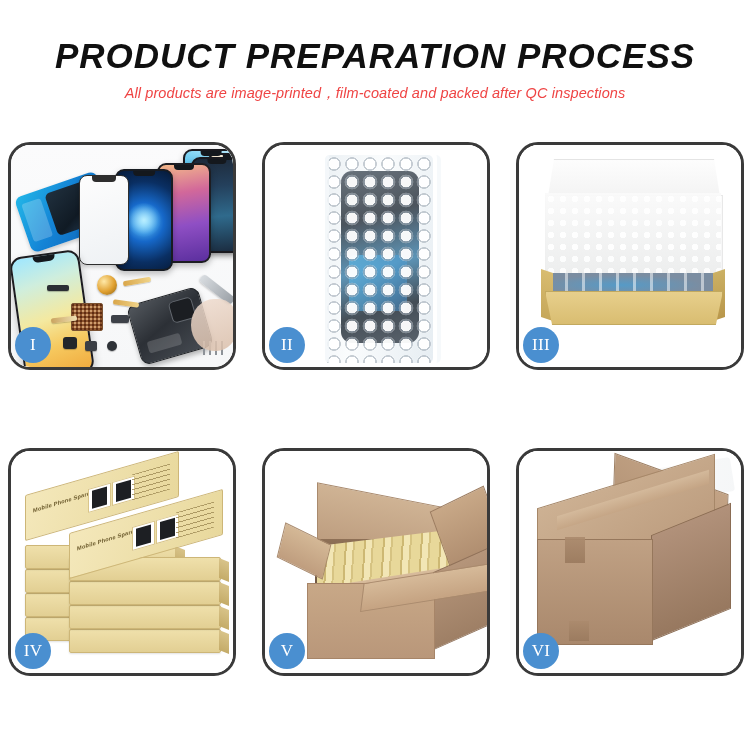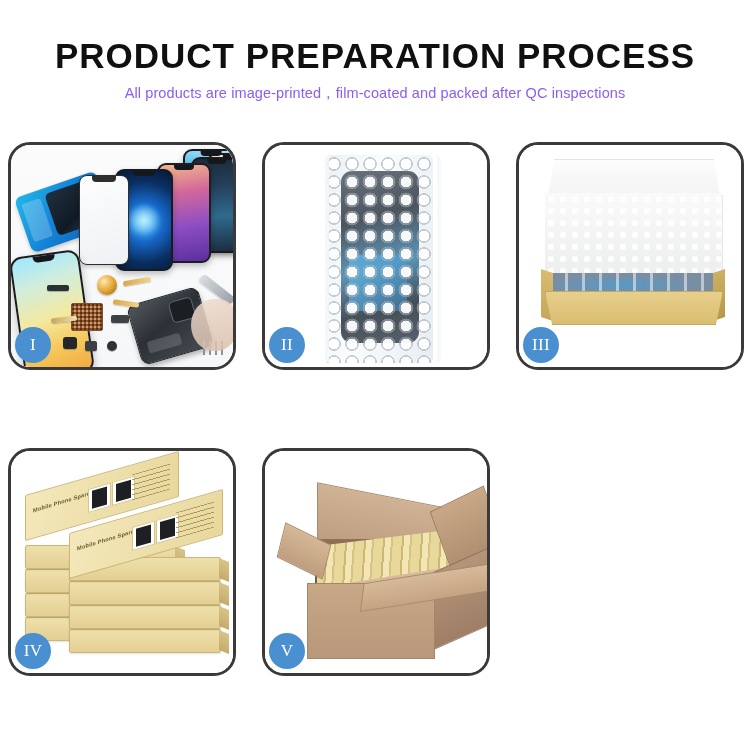--- a/index.html
+++ b/index.html
@@ -4,29 +4,29 @@
 <style>
   html,body{margin:0;padding:0;}
   body{
     width:750px;height:750px;background:#ffffff;
     font-family:"Liberation Sans",sans-serif;
     overflow:hidden;position:relative;
   }
   .page{width:750px;height:750px;position:relative;}
 
   
-  .header{position:absolute;left:0;top:0;width:596px;height:120px;}
+  .header{position:absolute;left:0;top:0;width:596px;height:120px;font-style:italic;}
   .title{
     position:absolute;left:0;top:36px;width:750px;text-align:center;
     font-size:35px;font-weight:700;color:#101010;letter-spacing:1.0px;
     font-family:"Liberation Sans",sans-serif;white-space:nowrap;
   }
   .subtitle{
     position:absolute;left:0;top:84px;width:750px;text-align:center;
-    font-size:14.5px;font-weight:400;color:#8b5cf6;letter-spacing:.1px;
+    font-size:14.5px;font-weight:400;color:#ef4444;letter-spacing:.1px;
     white-space:nowrap;
   }
 
   
   .grid{position:absolute;left:0;top:140px;width:750px;height:545px;}
   .panel{
     position:absolute;width:228px;height:228px;
     border:3px solid #3a3a3a;border-radius:22px;
     background:#fdfdfd;overflow:hidden;box-sizing:border-box;
   }
@@ -430,15 +430,29 @@
         <div class="c5-flapright"></div>
         <div class="c5-flapleft"></div>
         <div class="c5-rim"></div>
         <div class="c5-right"></div>
         <div class="c5-front"></div>
         <div class="c5-flapfront"></div>
         <div class="badge">V</div>
       </div>
     </div>
 
+    <div class="panel r1 c2">
+      <div class="stage">
+        <div class="b6-bg"></div>
+        <div class="c6-wrap"></div>
+        <div class="c6-top2"></div>
+        <div class="c6-top"></div>
+        <div class="c6-tape"></div>
+        <div class="c6-right"></div>
+        <div class="c6-left"></div>
+        <div class="c6-tab1"></div>
+        <div class="c6-tab2"></div>
+        <div class="badge">VI</div>
+      </div>
+    </div>
 
   </div>
 </div>
 
 </body></html>

